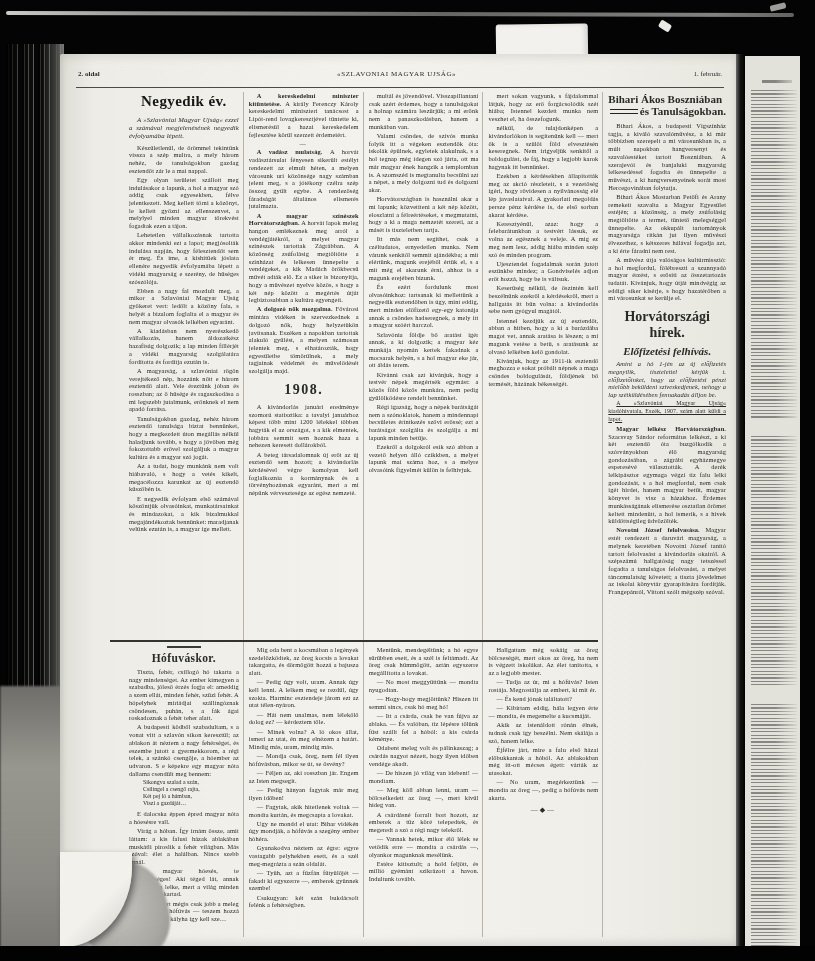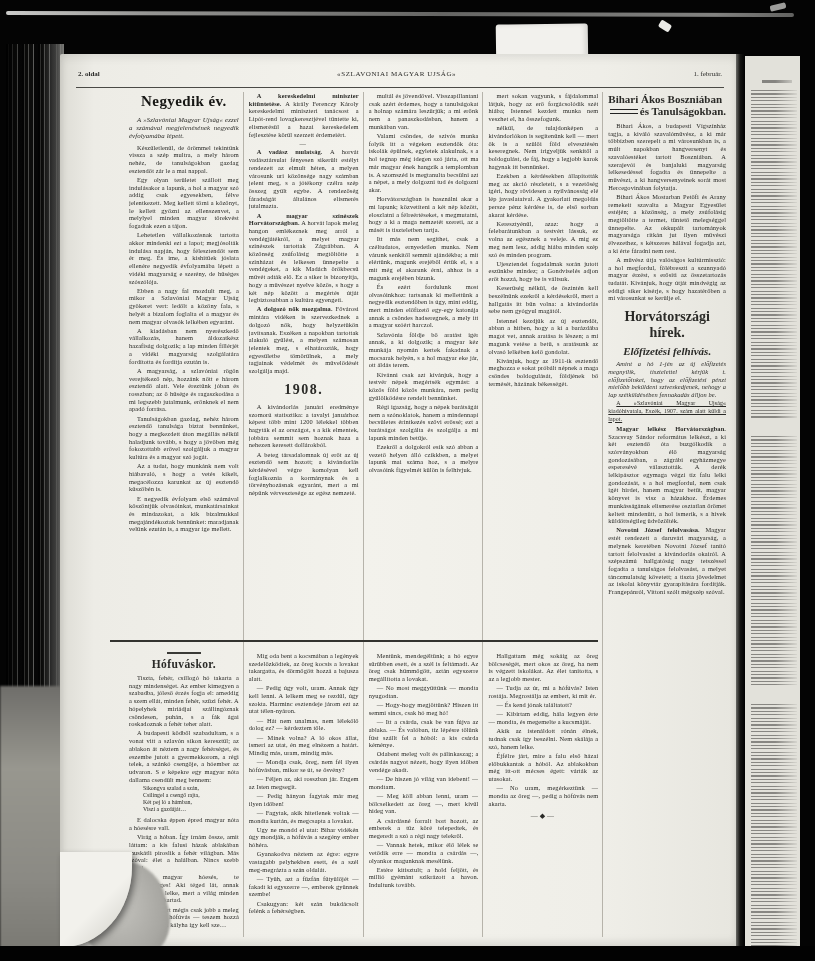--- a/index.html
+++ b/index.html
@@ -33,21 +33,21 @@
   .running-head{position:absolute;left:18px;right:16px;top:16px;display:flex;justify-content:space-between;
     align-items:baseline;font-size:7px;color:#2c2c2a;}
   .running-head .mast{font-weight:normal;letter-spacing:.6px;}
   .running-head .pageno{font-weight:bold;}
   .head-rule{position:absolute;left:16px;right:14px;top:33px;height:1px;background:#4a4a46;}
 
   .cols{position:absolute;left:64px;top:38px;width:606px;height:845px;display:flex;color:#2a2a27;}
   .col{flex:1 1 0;padding:0 4px 0 5px;position:relative;}
   .col + .col{border-left:1px solid #b6b3aa;}
   .sect-top{height:546px;overflow:hidden;}
-  .sect-bottom{margin-top:14px;height:282px;overflow:hidden;}
+  .sect-bottom{margin-top:8px;height:282px;overflow:hidden;}
   .col5wrap{height:845px;overflow:hidden;}
   .feuilleton-rule{position:absolute;left:50px;top:586px;width:488px;height:2px;background:#33332f;}
 
   
   .col p{font-size:6.4px;line-height:7.7px;text-align:justify;text-indent:8px;margin:0 0 1.5px 0;
     filter:blur(.26px);letter-spacing:.1px;}
   .col p b{font-weight:bold;}
   p.sep{text-indent:0;text-align:center;letter-spacing:2px;margin:1px 0;filter:blur(.2px);}
   p.lede{font-style:italic;font-size:6.8px;line-height:8.2px;margin-bottom:3px;}
   p.italic{font-style:italic;}

